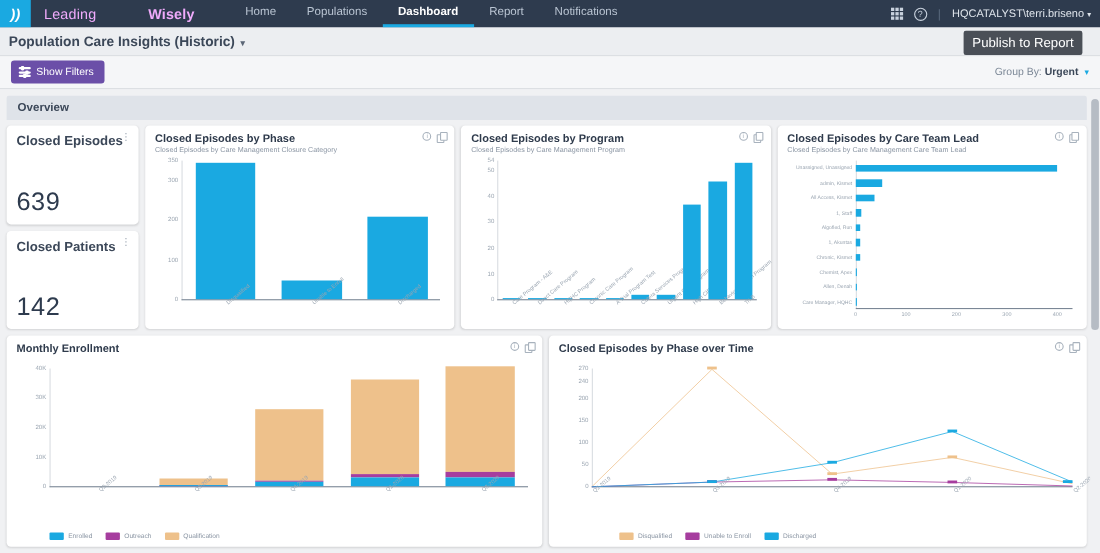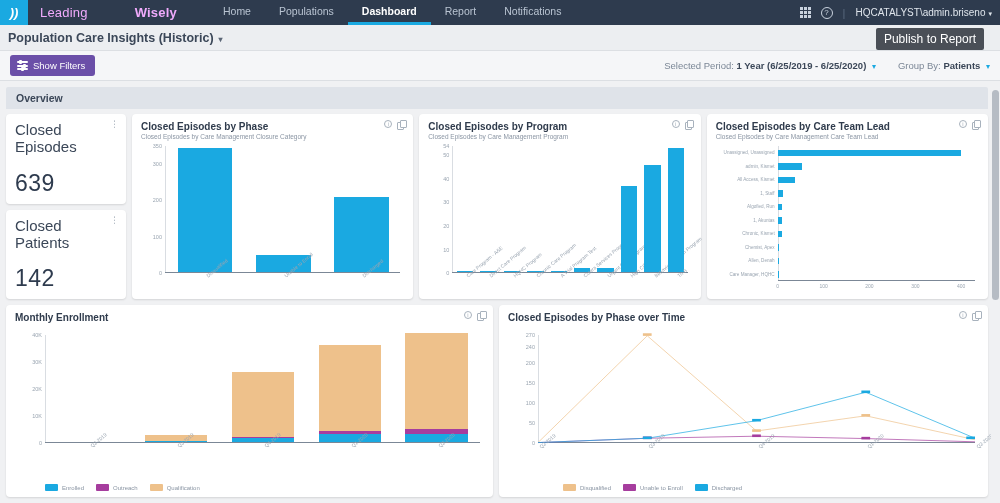--- a/index.html
+++ b/index.html
@@ -80,21 +80,21 @@
   .content { position:absolute; top:81px; left:0; right:0; bottom:0; padding: 6px 12px 0 6px; overflow:hidden; }
   .overview-bar {
     background:#dfe3e9; color:#3b4758; font-size:10.5px; font-weight:600;
     padding: 5px 10px; border-radius:2px 2px 0 0; margin-bottom:5px;
   }
 
   .row1 { display:flex; gap:6px; height: 185px; }
   .col-kpi { width: 120px; display:flex; flex-direction:column; gap:6px; }
   .card { background:#fff; border-radius:4px; box-shadow: 0 1px 2px rgba(0,0,0,.12); position:relative; }
   .kpi { flex:1; padding: 7px 9px; display:flex; flex-direction:column; }
-  .kpi-label { font-size:15px; font-weight:400; color:#3b4758; }
+  .kpi-label { font-size:12px; font-weight:700; color:#3b4758; }
   .kpi-value { margin-top:auto; font-size:23px; color:#2e3b4e; font-weight:400; letter-spacing:.5px; }
   .kebab { position:absolute; top:6px; right:7px; color:#9aa5b1; font-size:9px; line-height:8px; cursor:pointer; letter-spacing:0; }
 
   .chart-card { flex:1; padding: 7px 9px 4px 9px; display:flex; flex-direction:column; min-width:0; }
   .cc-title { font-size:10px; font-weight:700; color:#2f3b4c; }
   .cc-sub { font-size:6.5px; color:#8a95a3; margin-top:1px; }
   .cc-icons { position:absolute; top:6px; right:8px; display:flex; gap:5px; }
   .ic-info { width:8px;height:8px;border:1px solid #a8b2bd;border-radius:50%;font-size:6px;
              line-height:6.5px;text-align:center;color:#a8b2bd; cursor:pointer; }
   .ic-copy { width:8px;height:8px; position:relative; cursor:pointer; }
@@ -165,21 +165,21 @@
           <i></i>
           <i></i>
           <i></i>
           <i></i>
           <i></i>
           <i></i>
           <i></i>
       </div>
       <div class="icon-help">?</div>
       <span class="nav-sep">|</span>
-      <span class="user"><span>HQCATALYST\admin.briseno</span><span class="caret">▾</span></span>
+      <span class="user"><span>HQCATALYST\terri.briseno</span><span class="caret">▾</span></span>
     </div>
   </div>
 
   <div class="titlebar">
     <div class="dash-title">
       <span>Population Care Insights (Historic)</span><span class="caret">▾</span>
     </div>
     <div class="publish-btn">Publish to Report</div>
   </div>
 
@@ -193,27 +193,22 @@
             <i style="left:6px"></i>
           </span>
         <span class="row">
             <i style="left:4px"></i>
           </span>
       </span>
       <span>Show Filters</span>
     </div>
     <div class="filter-right">
       <div class="fr-item">
-        <span>Selected Period:</span>
-        <b>1 Year (6/25/2019 - 6/25/2020)</b>
-        <span class="caret">▾</span>
-      </div>
-      <div class="fr-item">
         <span>Group By:</span>
-        <b>Patients</b>
+        <b>Urgent</b>
         <span class="caret">▾</span>
       </div>
     </div>
   </div>
 
   <div class="content">
     <div class="overview-bar">Overview</div>
 
     <div class="row1">
 

